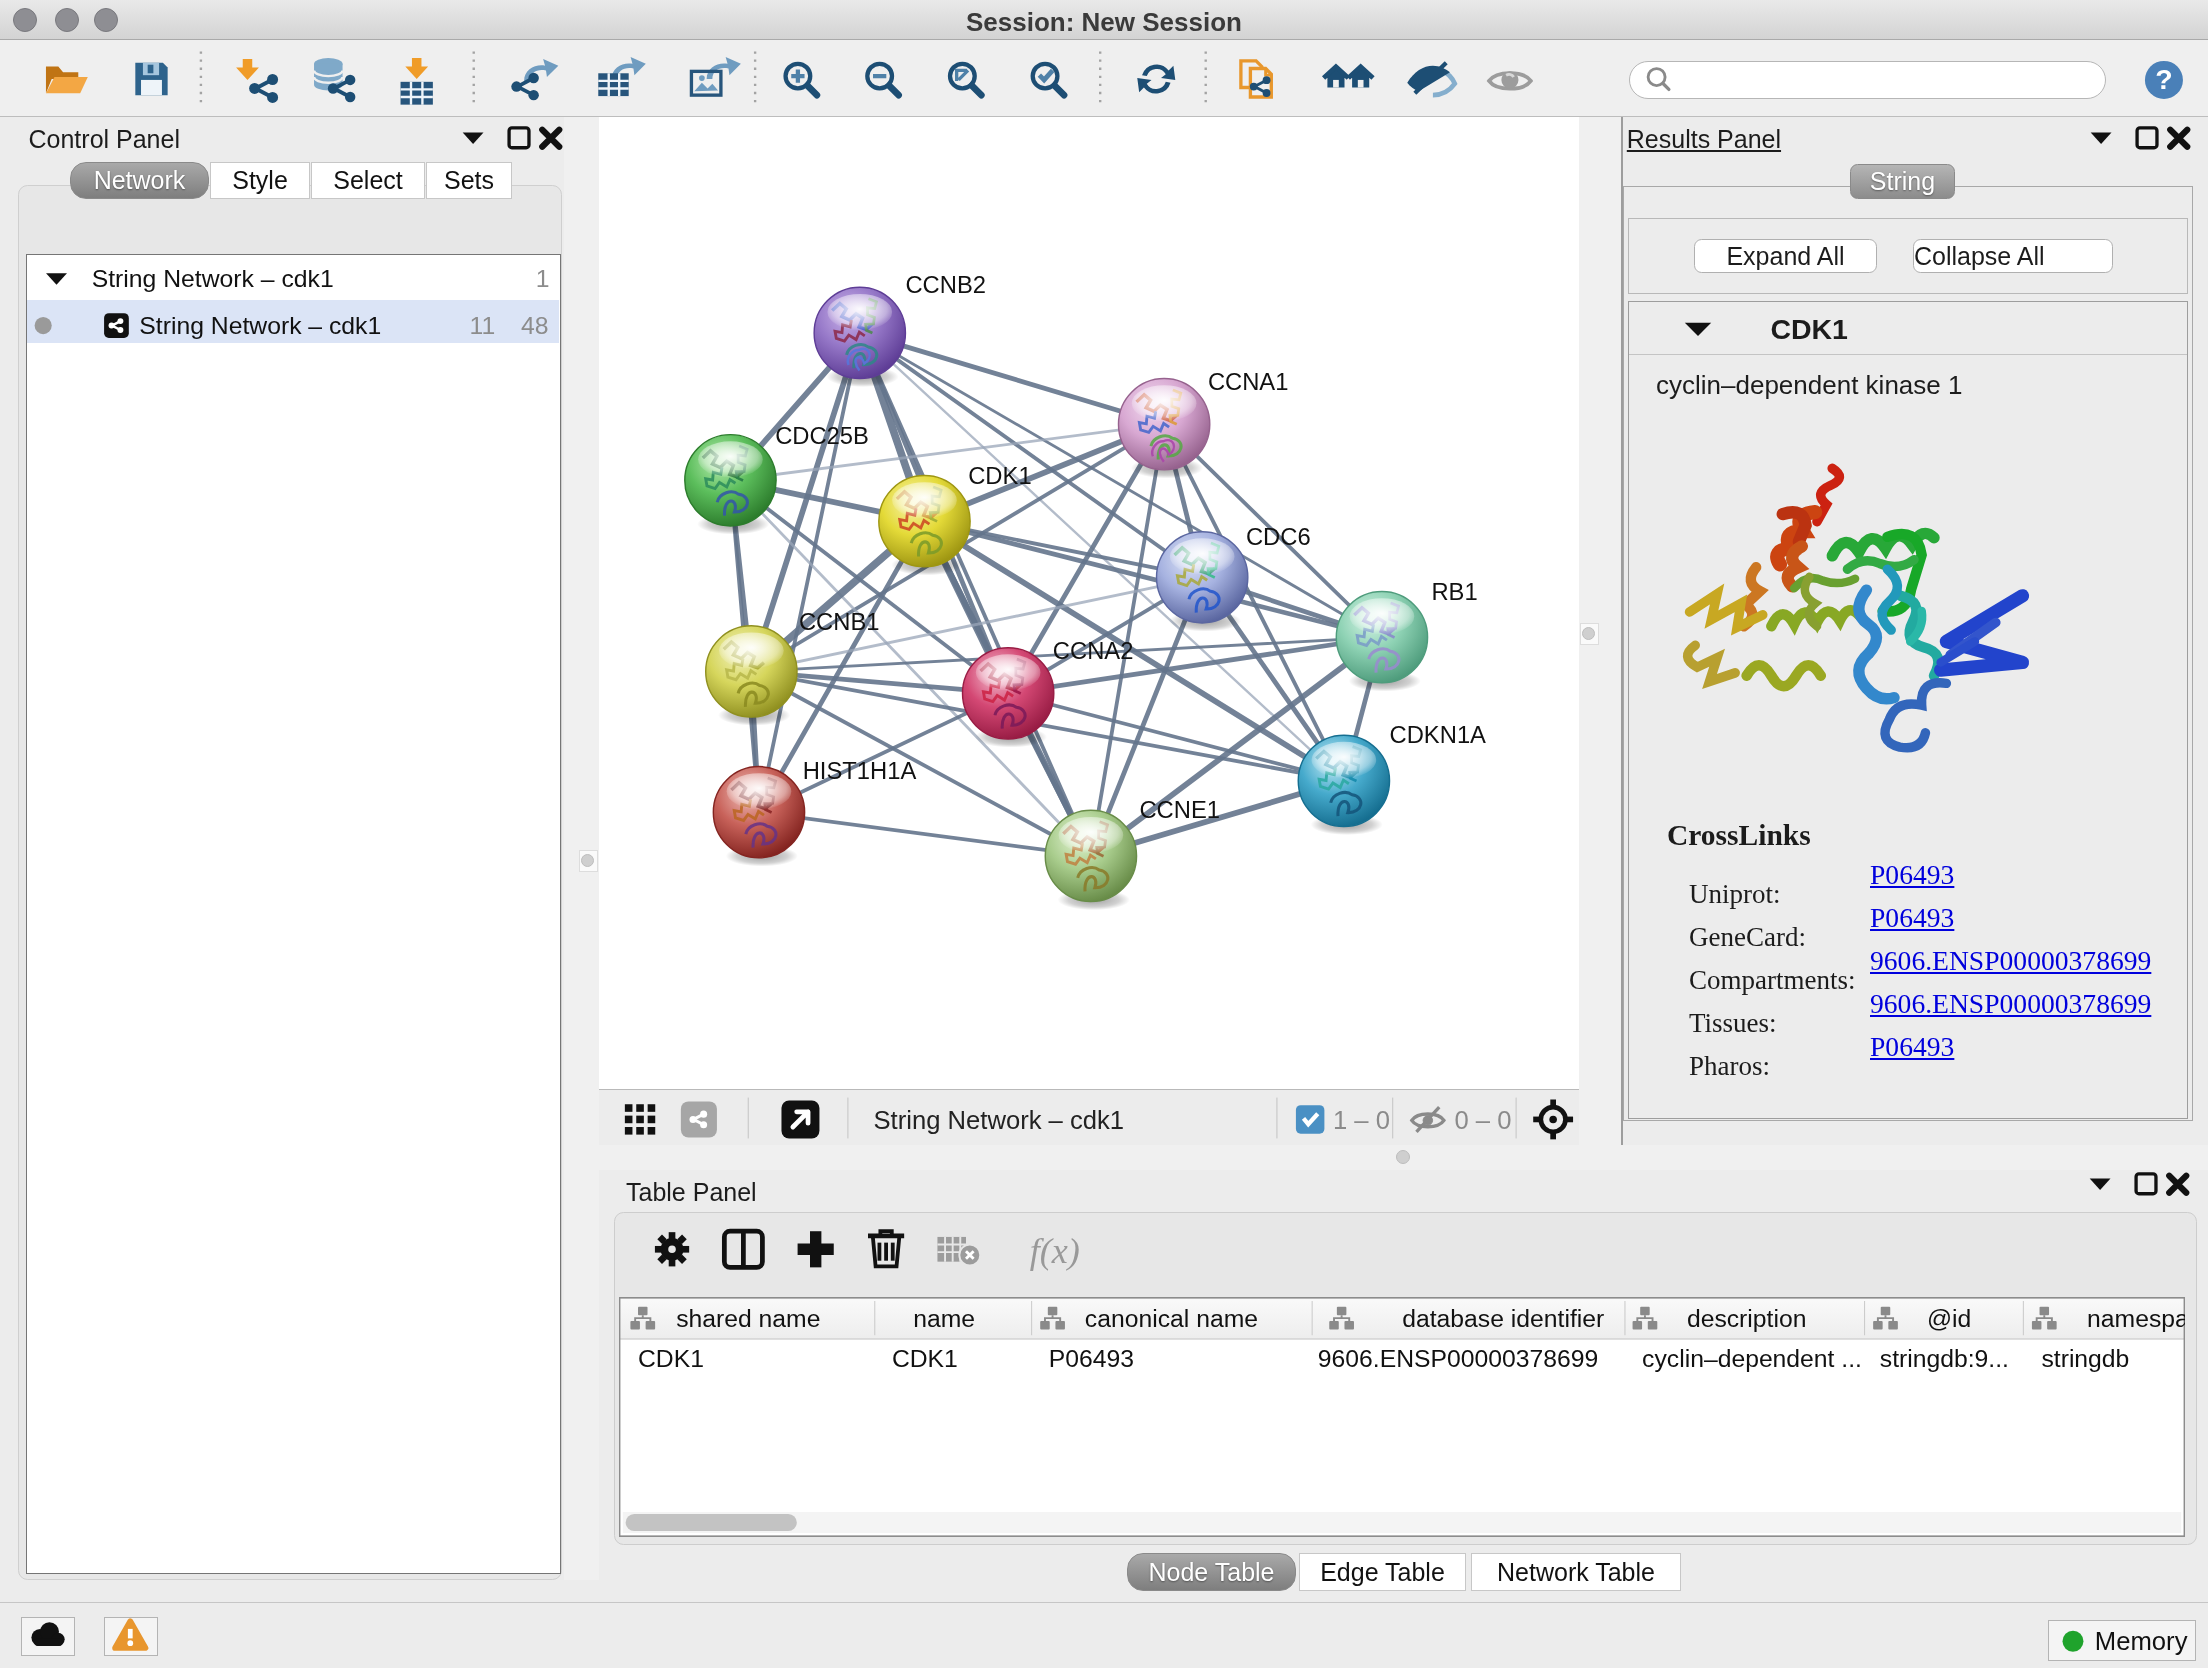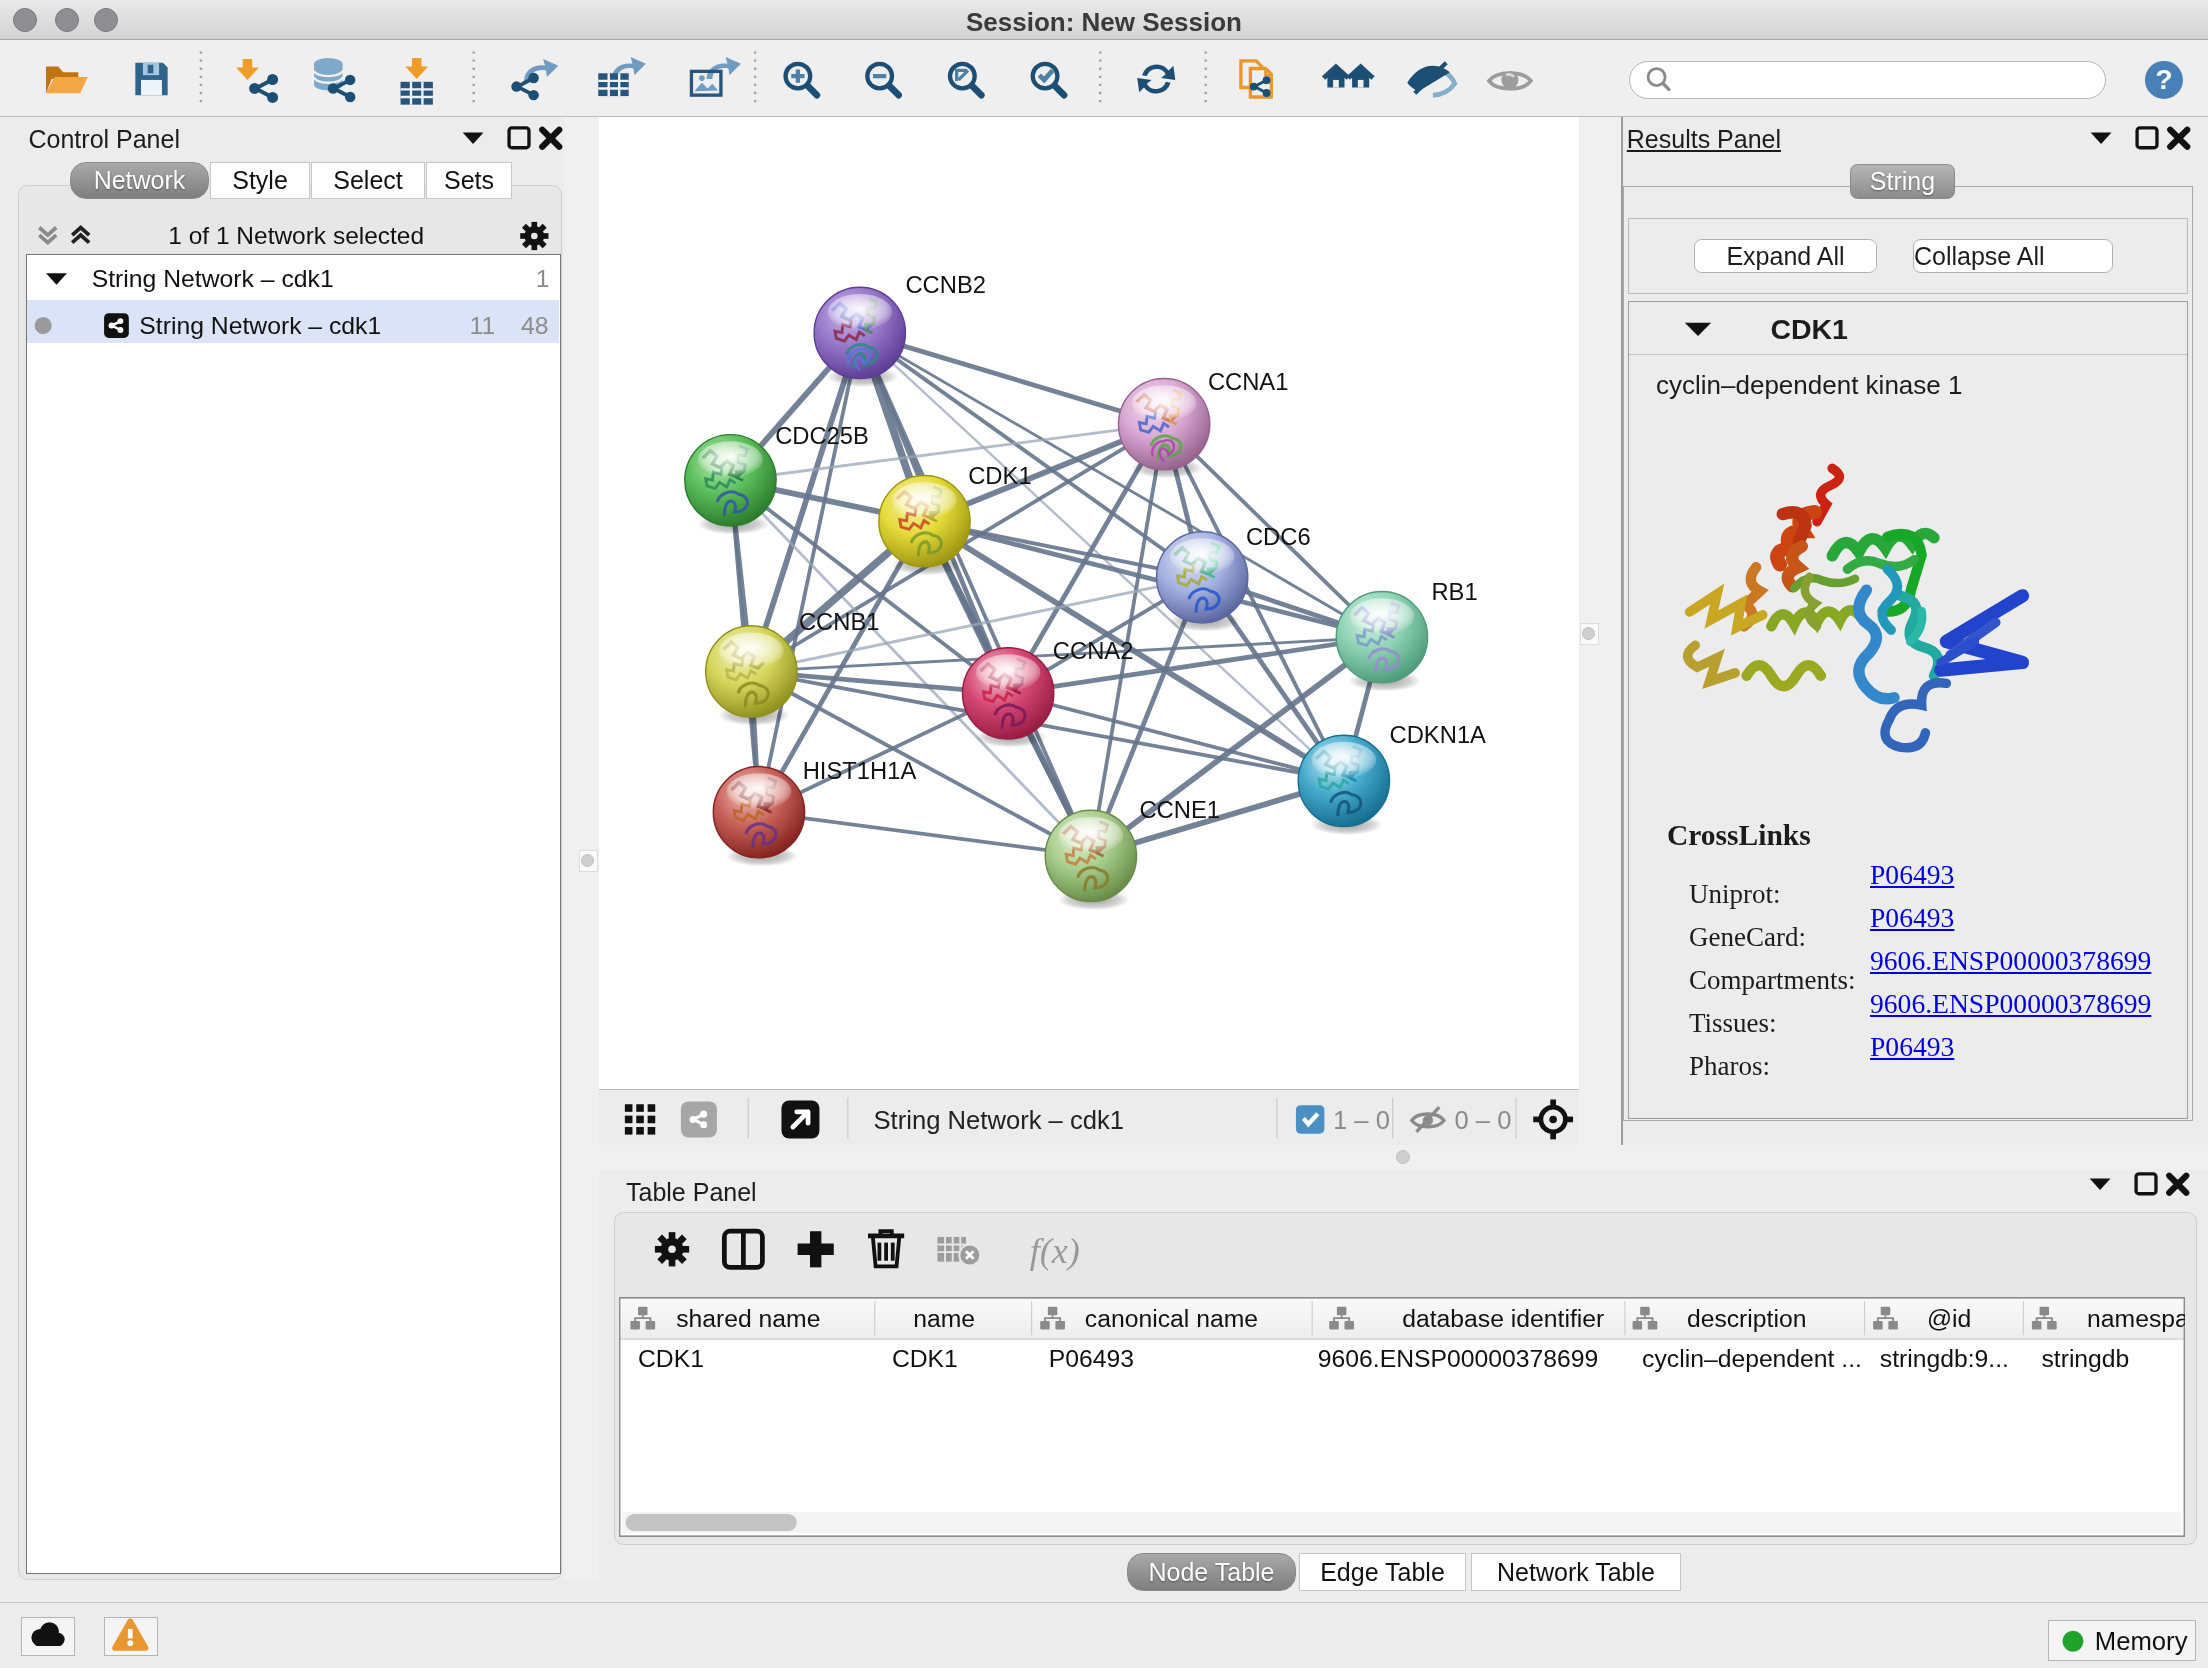--- a/index.html
+++ b/index.html
@@ -211,44 +211,20 @@
   <svg class="abs" style="left:457px;top:6.7px;" width="107" height="28.5" viewBox="0 0 113 30">
     <path d="M 6,9 L 28,9 L 17,21 Z" fill="#111"></path>
     <rect x="55" y="4" width="21" height="21" rx="3" fill="none" stroke="#111" stroke-width="3.5"></rect>
     <path d="M 90,6 L 108,24 M 108,6 L 90,24" stroke="#111" stroke-width="6.5" stroke-linecap="round"></path>
   </svg>
   <div class="tab tabsel" style="left:70px;width:139px;">Network</div>
   <div class="tab" style="left:210px;width:100px;">Style</div>
   <div class="tab" style="left:311px;width:114px;">Select</div>
   <div class="tab" style="left:426px;width:86px;">Sets</div>
   <div id="cpsub">
-    <div id="cpbar">
-      <svg class="abs" style="left:0;top:0;" width="531" height="32" viewBox="0 0 558 34">
-        <g fill="none" stroke="#8a8a8a" stroke-width="4">
-          <path d="M 11,8 l 9,8 9,-8 M 11,16 l 9,8 9,-8"></path>
-        </g>
-        <g fill="none" stroke="#222" stroke-width="4">
-          <path d="M 46,16 l 9,-8 9,8 M 46,24 l 9,-8 9,8"></path>
-        </g>
-        <text x="284" y="25" text-anchor="middle" font-size="26" fill="#111">1 of 1 Network selected</text>
-        <g transform="translate(537,17)">
-          <circle r="7" fill="none" stroke="#111" stroke-width="7"></circle>
-          <g stroke="#111" stroke-width="6">
-            <line y1="-15" y2="-9"></line>
-              <line y1="9" y2="15"></line>
-            <line x1="-15" x2="-9"></line>
-              <line x1="9" x2="15"></line>
-            <line x1="-11" y1="-11" x2="-7" y2="-7"></line>
-              <line x1="7" y1="7" x2="11" y2="11"></line>
-            <line x1="11" y1="-11" x2="7" y2="-7"></line>
-              <line x1="-7" y1="7" x2="-11" y2="11"></line>
-          </g>
-        </g>
-      </svg>
-    </div>
     <div id="cplist">
       <div id="cprow2"></div>
       <svg class="abs" style="left:0;top:0;" width="532" height="124" viewBox="0 0 559 130">
         <path d="M 20,19 L 42,19 L 31,31 Z" fill="#111"></path>
         <text x="68" y="34" font-size="26" fill="#111">String Network – cdk1</text>
         <text x="549" y="34" font-size="26" fill="#8c8c8c" text-anchor="end">1</text>
         <circle cx="17" cy="74" r="9" fill="#9a9a9a"></circle>
         <rect x="81" y="61" width="26" height="26" rx="5" fill="#111"></rect>
         <g transform="translate(94,74) scale(0.52)">
           <line x1="-9" y1="0" x2="8" y2="-9" stroke="#fff" stroke-width="5"></line>

